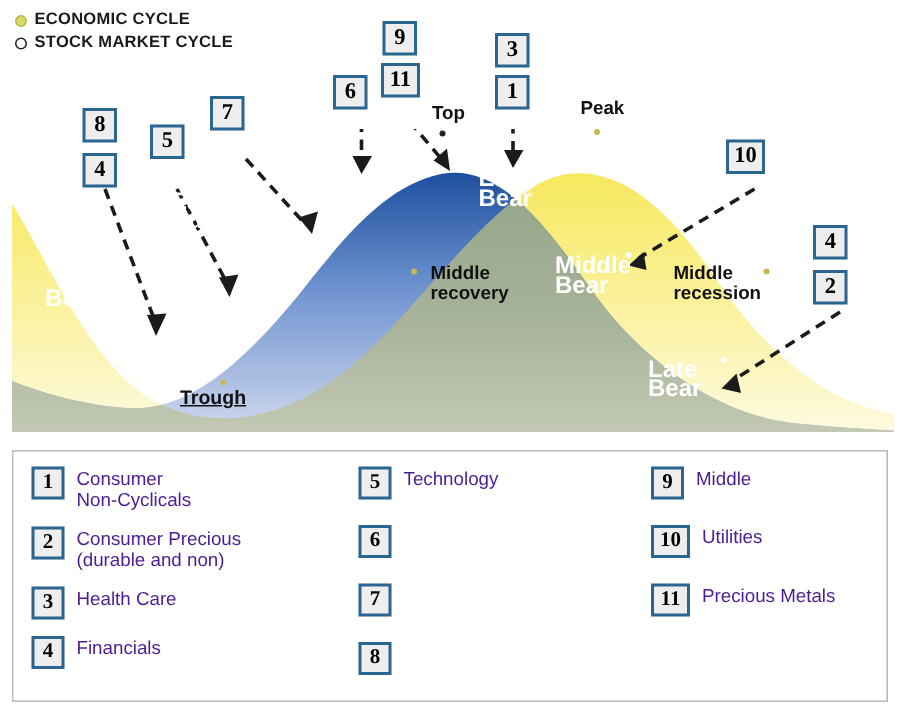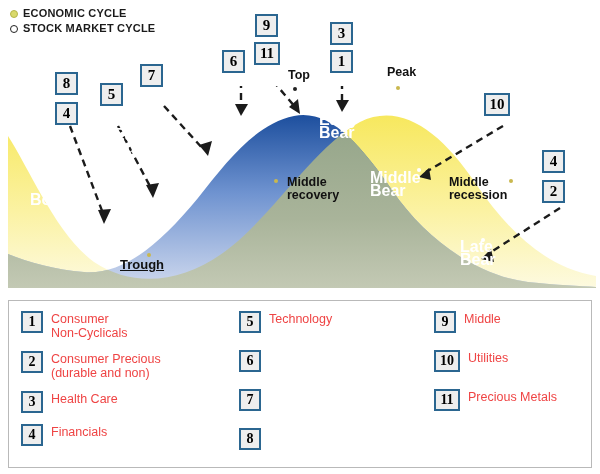--- a/index.html
+++ b/index.html
@@ -110,21 +110,21 @@
     background: #eeeeee;
     color: #000;
     font-size: 14px;
     font-weight: bold;
     font-family: "Liberation Serif", serif;
     display: flex; align-items: center; justify-content: center;
     line-height: 1;
   }
   .idx-label {
     font-size: 12.5px;
-    color: #ef4444;
+    color: #4c1d95;
     line-height: 14px;
     padding-top: 1px;
     white-space: pre-line;
   }
   .col-a { left: 12px; width: 200px; }
   .col-b { left: 230px; width: 185px; }
   .col-c { left: 425px; width: 160px; }
   .col-a .idx-item { margin-bottom: 11px; }
   .col-b .idx-item { margin-bottom: 17px; }
   .col-c .idx-item { margin-bottom: 17px; }
@@ -250,21 +250,21 @@
     <span class="marker w" style="left:167px; top:3px;"></span>
 
     <div class="clabel white" style="left:311px; top:28px;">Early
 Bear</div>
     <span class="marker w" style="left:356px; top:26px;"></span>
 
     <div class="clabel white" style="left:362px; top:86px;">Middle
 Bear</div>
     <span class="marker w" style="left:409px; top:82px;"></span>
 
-    <div class="clabel white" style="left:452px; top:155px;">Late
+    <div class="clabel white" style="left:424px; top:155px;">Late
 Bear</div>
     <span class="marker w" style="left:473px; top:152px;"></span>
 
     <div class="clabel dark" style="left:112px; top:173px; font-size:13px;text-decoration:underline;">Trough</div>
     <span class="marker y" style="left:139px; top:167px;"></span>
 
     <div class="clabel dark" style="left:279px; top:90px; font-size:12.5px;">Middle
 recovery</div>
     <span class="marker y" style="left:266px; top:93px;"></span>
 

